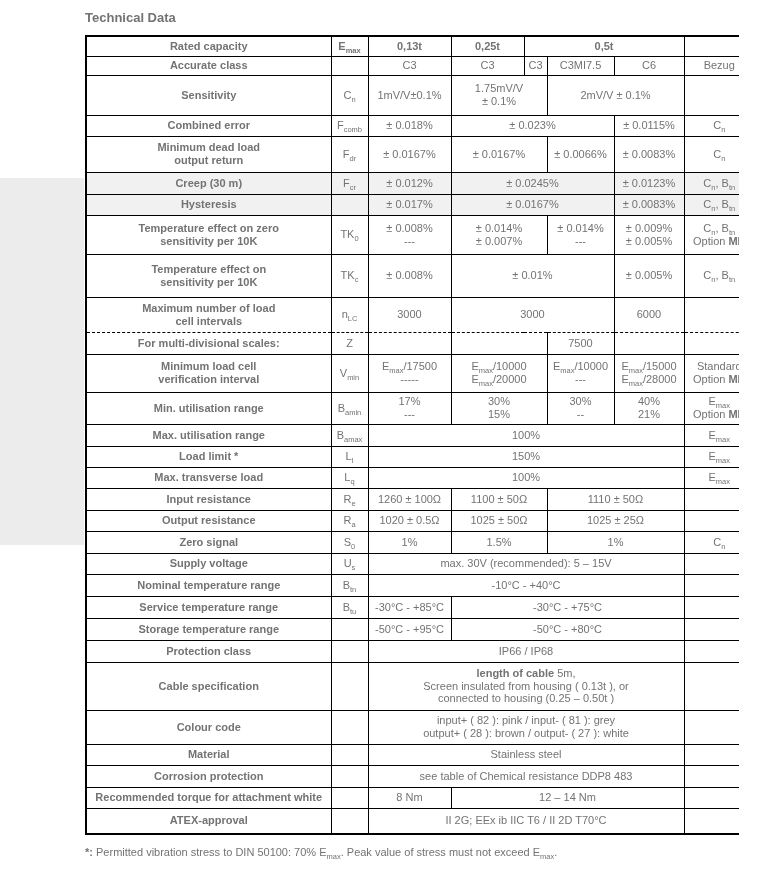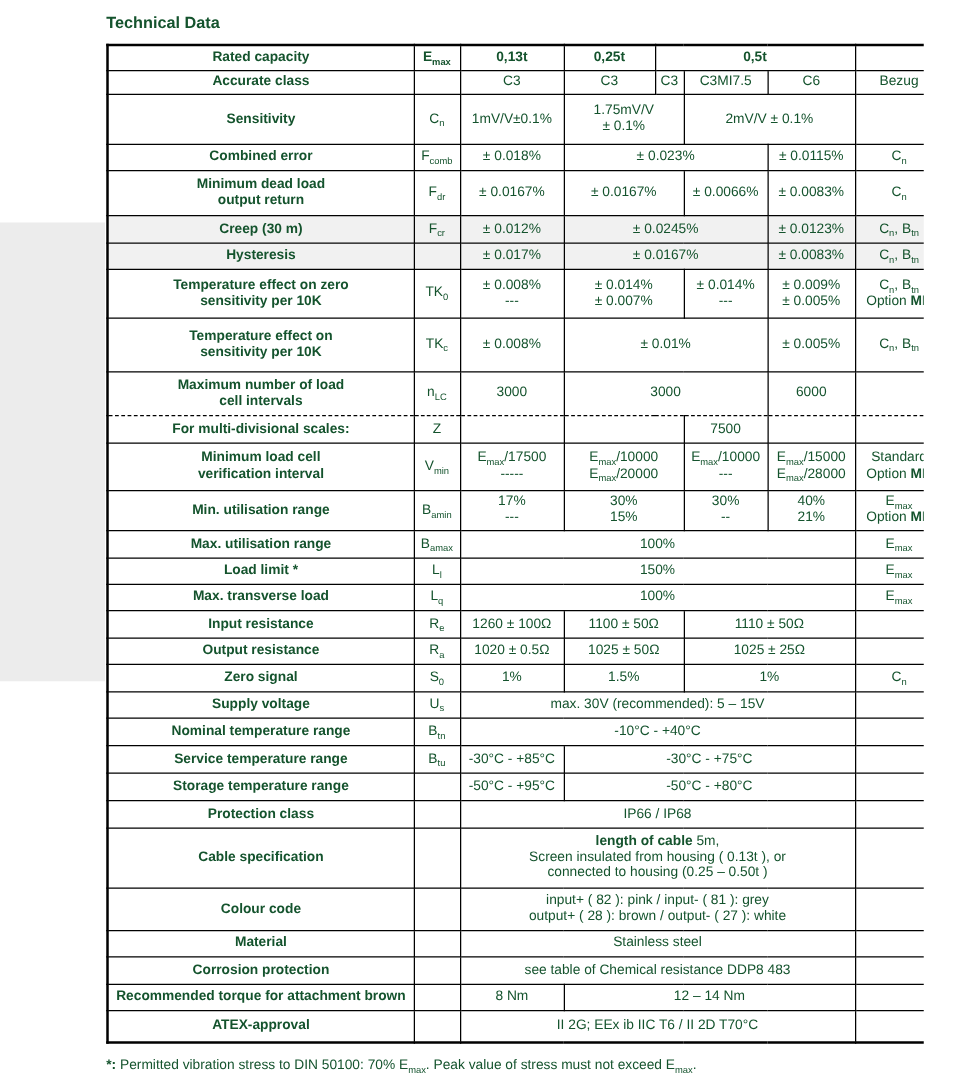--- a/index.html
+++ b/index.html
@@ -1,21 +1,21 @@
 <!DOCTYPE html>
 <html><head>
 <meta charset="utf-8">
 <style>
   html,body{margin:0;padding:0;background:#ffffff;}
   .page{
     position:relative;
     width:739px;height:873px;
     background:#ffffff;
     font-family:"Liberation Sans", sans-serif;
-    color:#14532d;
+    color:#737373;
     overflow:hidden;
   }
   .scan-band{position:absolute;z-index:0;}
   .title{
     position:absolute;left:85px;top:10px;
     font-size:13px;font-weight:bold;z-index:2;
   }
   table.tech{
     position:absolute;left:85px;top:35px;z-index:1;
     border-collapse:collapse;table-layout:fixed;
@@ -267,21 +267,21 @@
           <td colspan="5">Stainless steel</td>
           <td></td>
         </tr>
         <tr style="height: 22px;">
           <td class="lbl">Corrosion protection</td>
           <td class="sym"></td>
           <td colspan="5">see table of Chemical resistance DDP8 483</td>
           <td></td>
         </tr>
         <tr style="height: 21px;">
-          <td class="lbl">Recommended torque for attachment brown</td>
+          <td class="lbl">Recommended torque for attachment white</td>
           <td class="sym"></td>
           <td>8 Nm</td>
           <td colspan="4">12 – 14 Nm</td>
           <td></td>
         </tr>
         <tr style="height: 26px;">
           <td class="lbl">ATEX-approval</td>
           <td class="sym"></td>
           <td colspan="5">II 2G;  EEx ib IIC T6  /  II 2D T70°C</td>
           <td></td>

